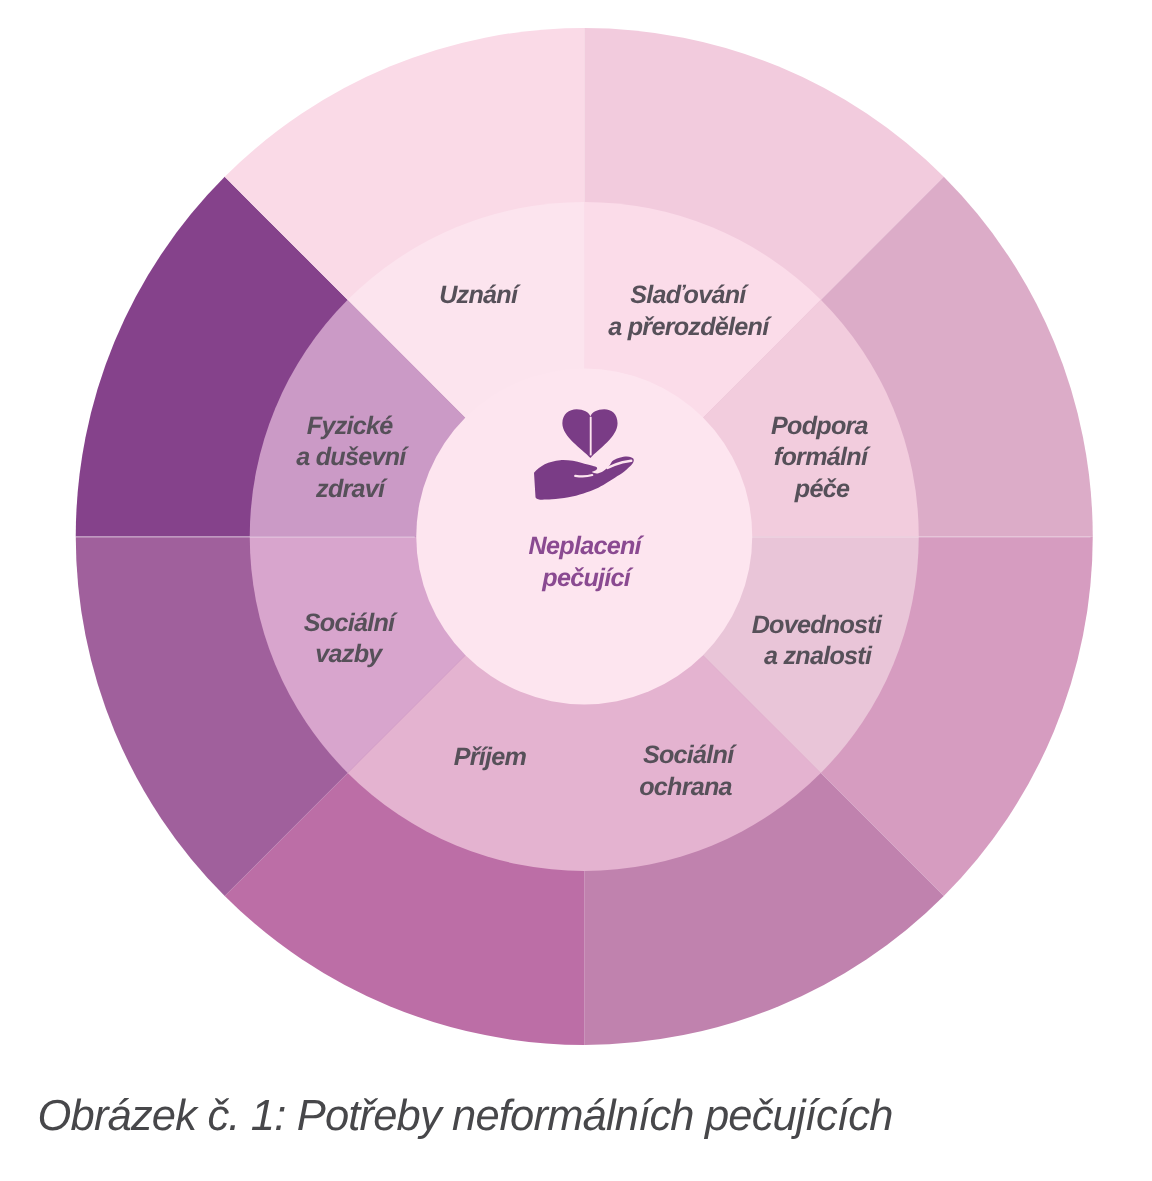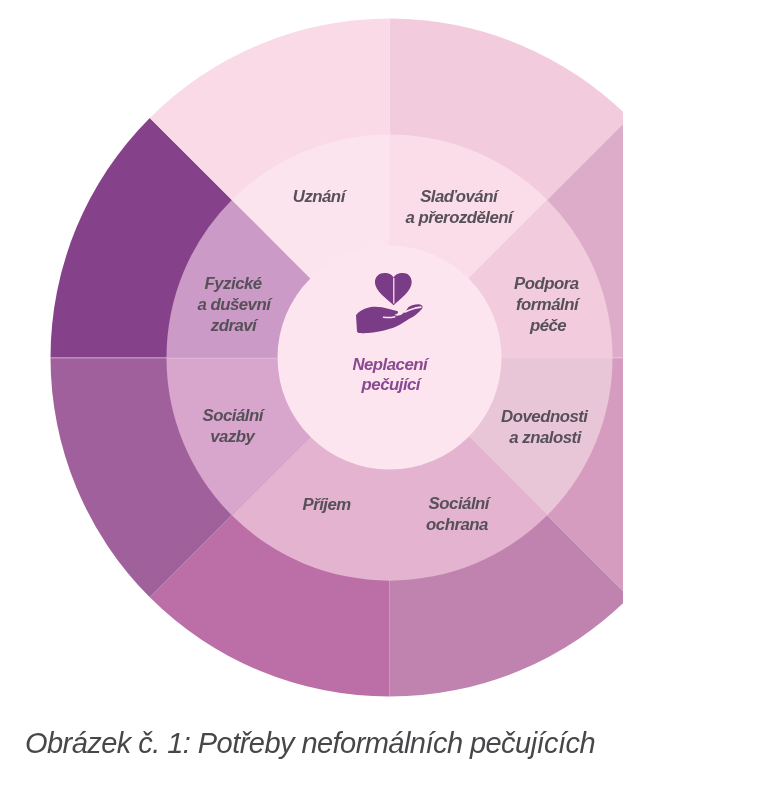--- a/index.html
+++ b/index.html
@@ -1,16 +1,16 @@
 <!DOCTYPE html>
 <html><head>
 <meta charset="utf-8">
 <style>
   html,body{margin:0;padding:0;background:#ffffff;}
-  .wrap{width:623px;height:787px;position:relative;overflow:hidden;}
+  .wrap{width:768px;height:787px;position:relative;overflow:hidden;}
   svg{display:block;}
   text{font-family:"Liberation Sans", sans-serif;font-style:italic;}
   .lab{fill:#565059;font-size:16.8px;letter-spacing:-0.5px;font-weight:bold;}
   .cen{fill:#8a4a91;font-size:16.8px;letter-spacing:-0.5px;font-weight:bold;}
   .cap{fill:#47474a;font-size:29px;letter-spacing:-0.55px;}
 </style>
 </head>
 <body>
 <div class="wrap">
 <svg width="768" height="787" viewBox="0 0 768 787">

